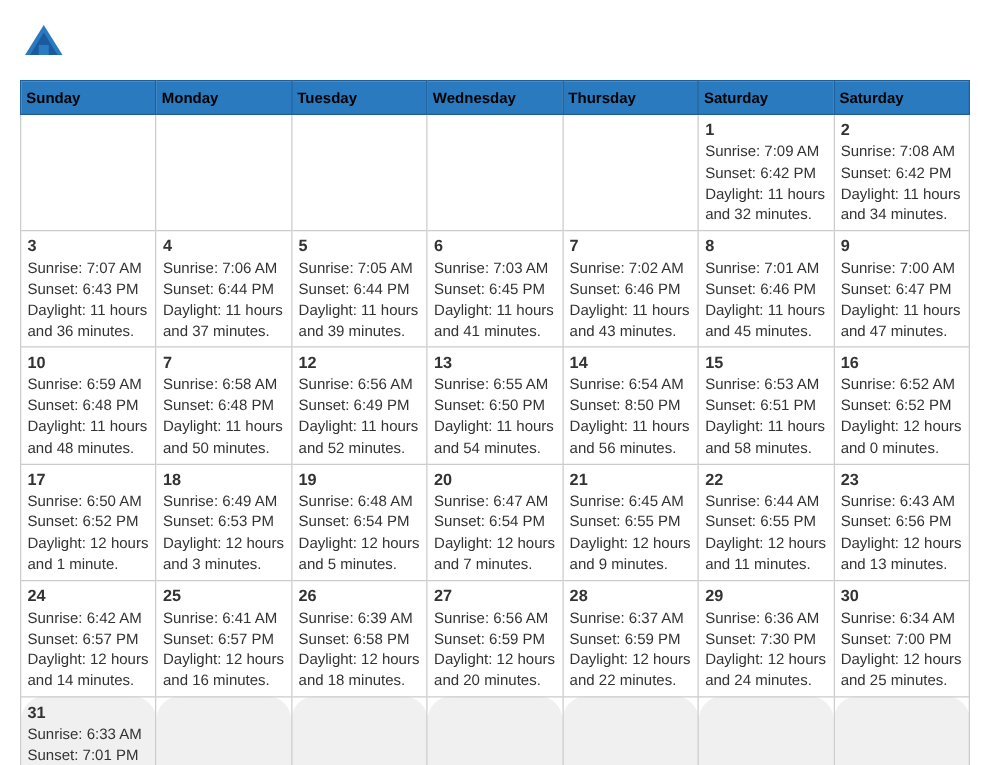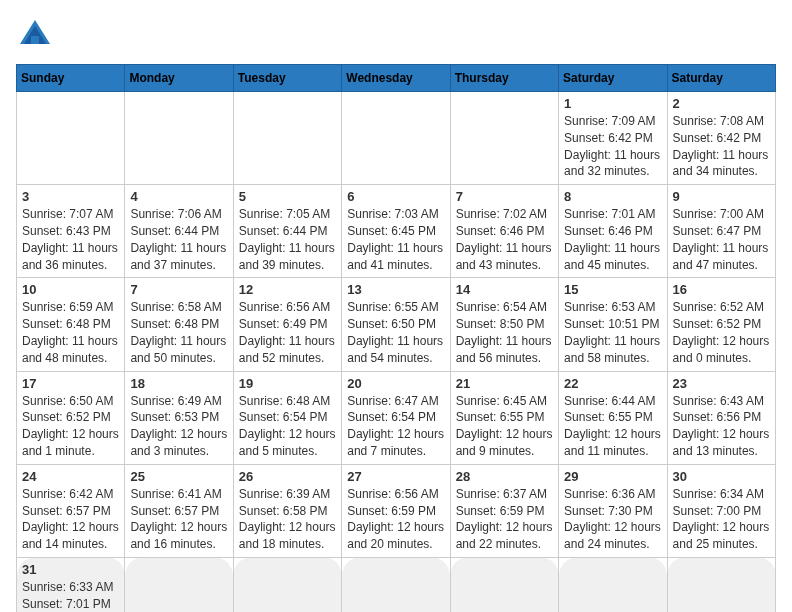--- a/index.html
+++ b/index.html
@@ -208,21 +208,21 @@
         </td>
         <td>
           <span class="day-num">14</span>
           <div class="day-info">Sunrise: 6:54 AM
 Sunset: 8:50 PM
 Daylight: 11 hours and 56 minutes.</div>
         </td>
         <td>
           <span class="day-num">15</span>
           <div class="day-info">Sunrise: 6:53 AM
-Sunset: 10:51 PM
+Sunset: 6:51 PM
 Daylight: 11 hours and 58 minutes.</div>
         </td>
         <td>
           <span class="day-num">16</span>
           <div class="day-info">Sunrise: 6:52 AM
 Sunset: 6:52 PM
 Daylight: 12 hours and 0 minutes.</div>
         </td>
       </tr>
       <tr>

